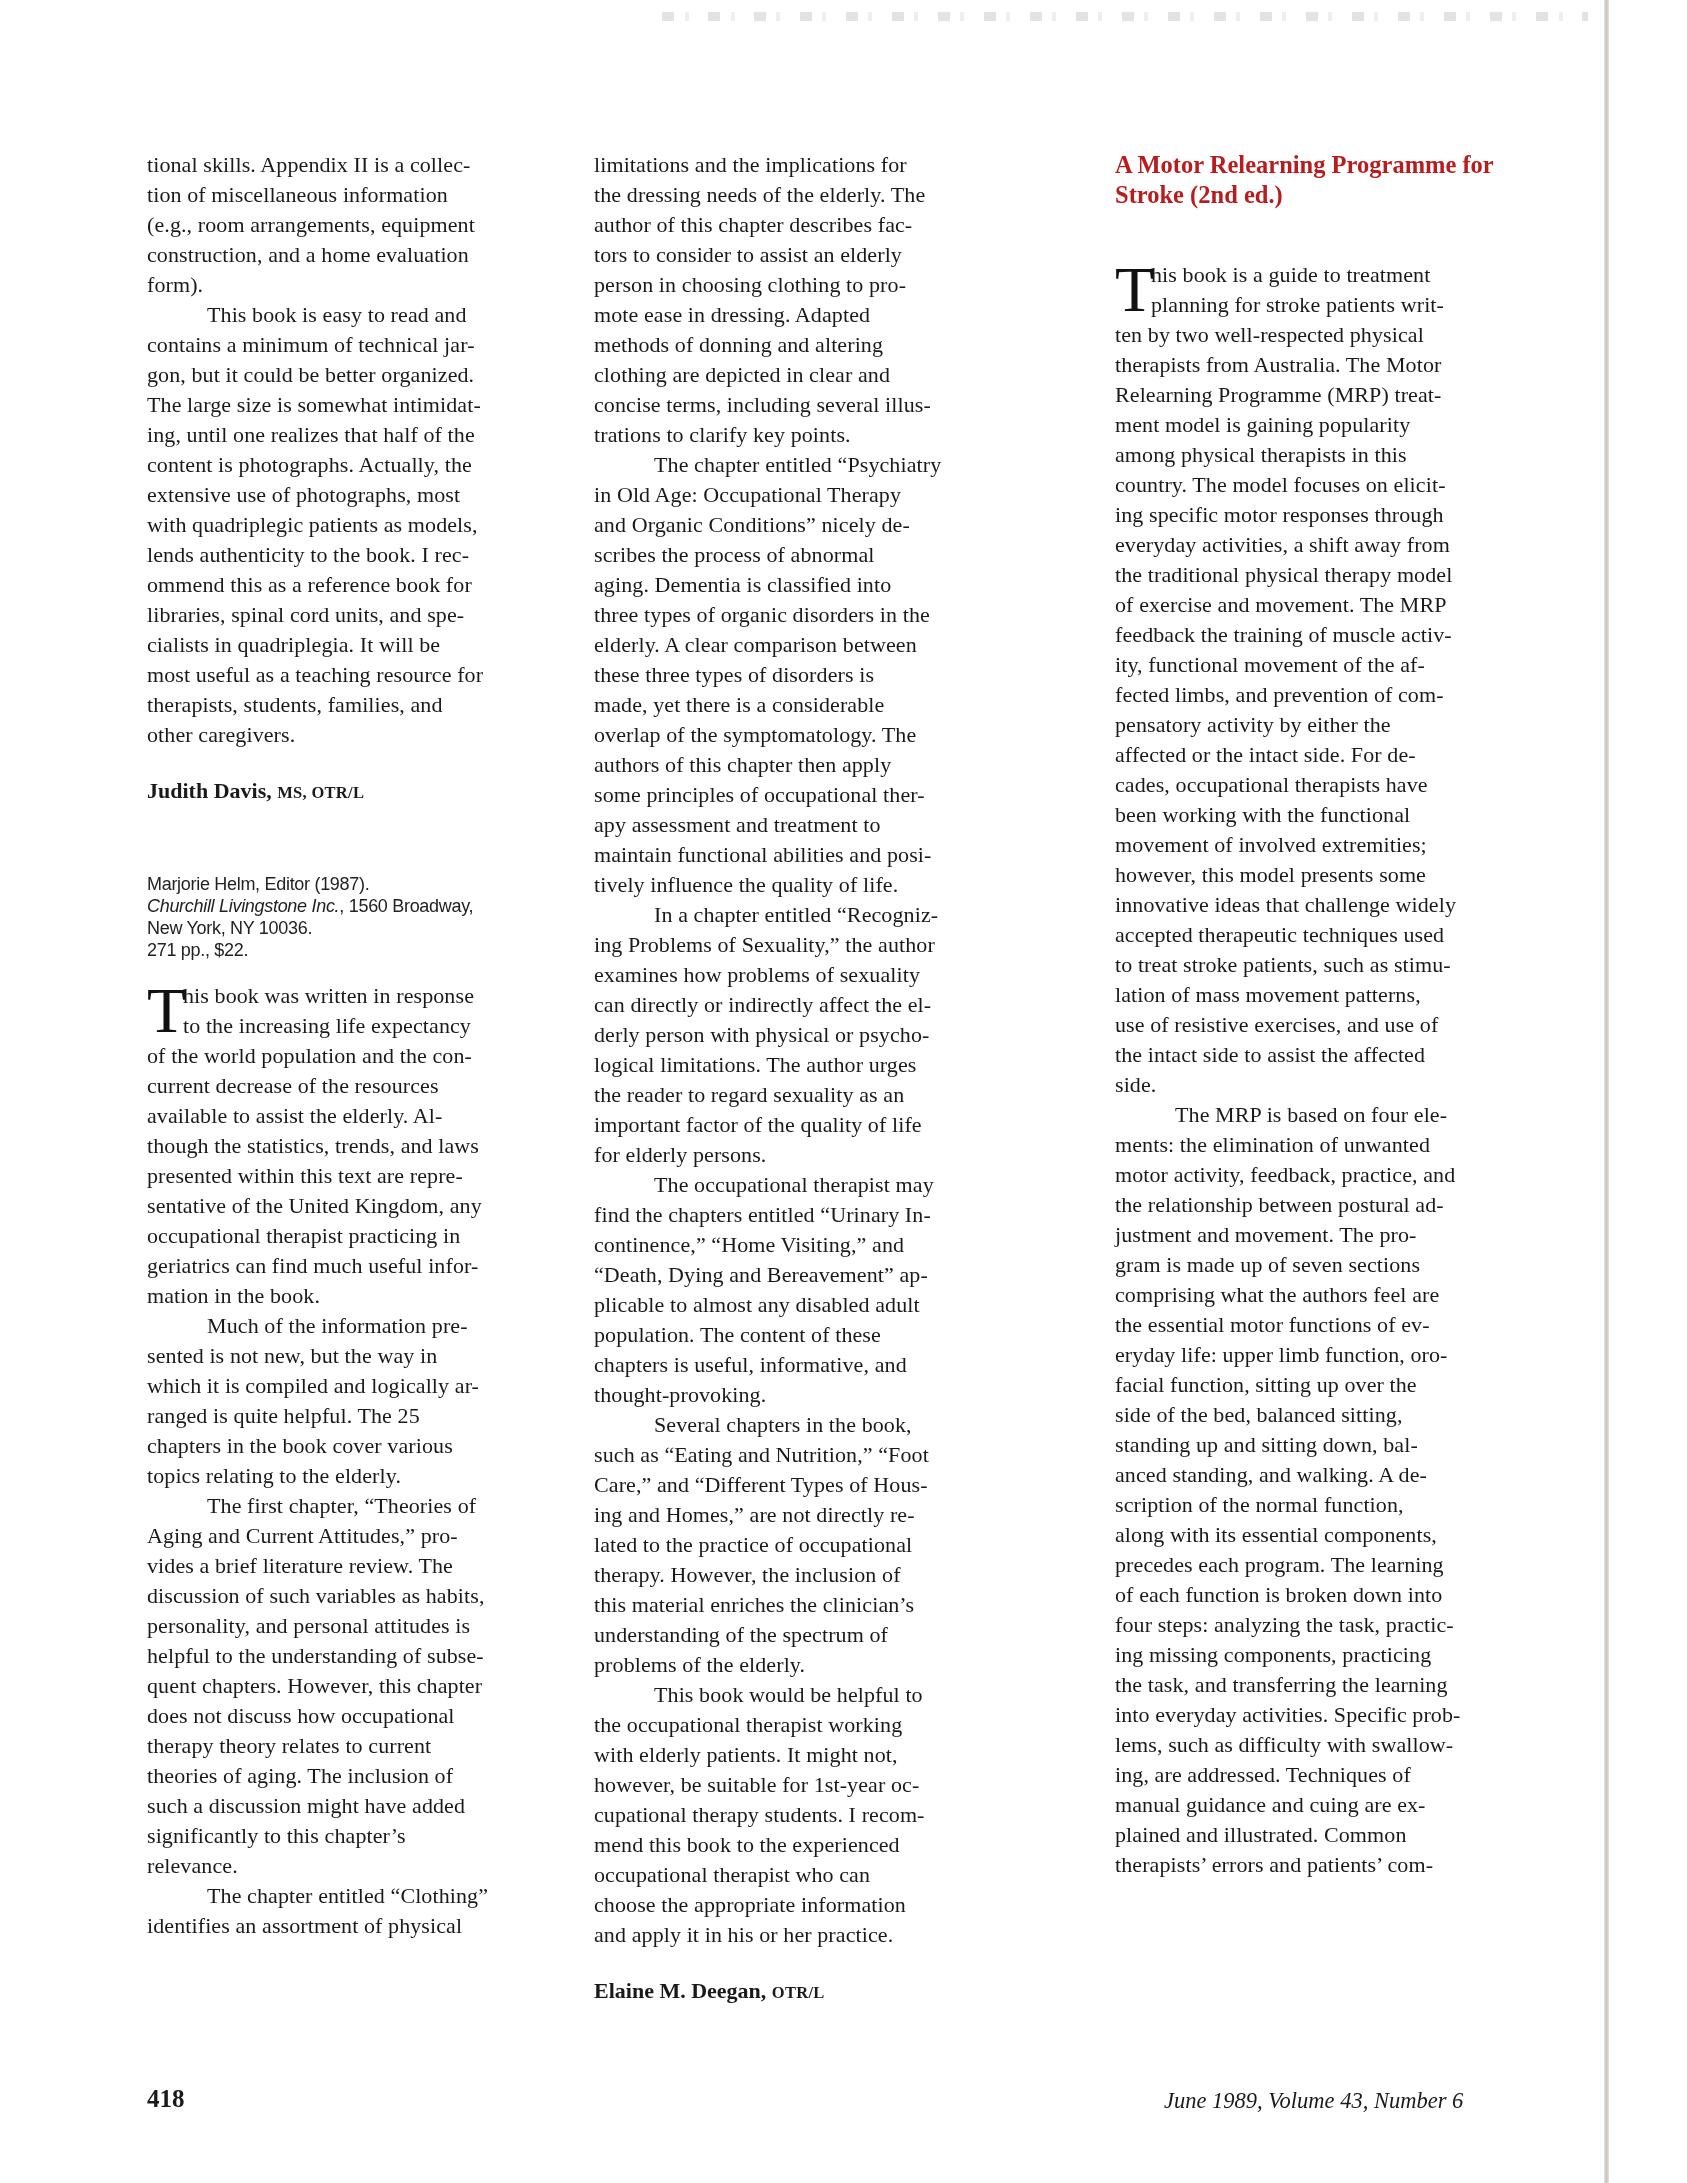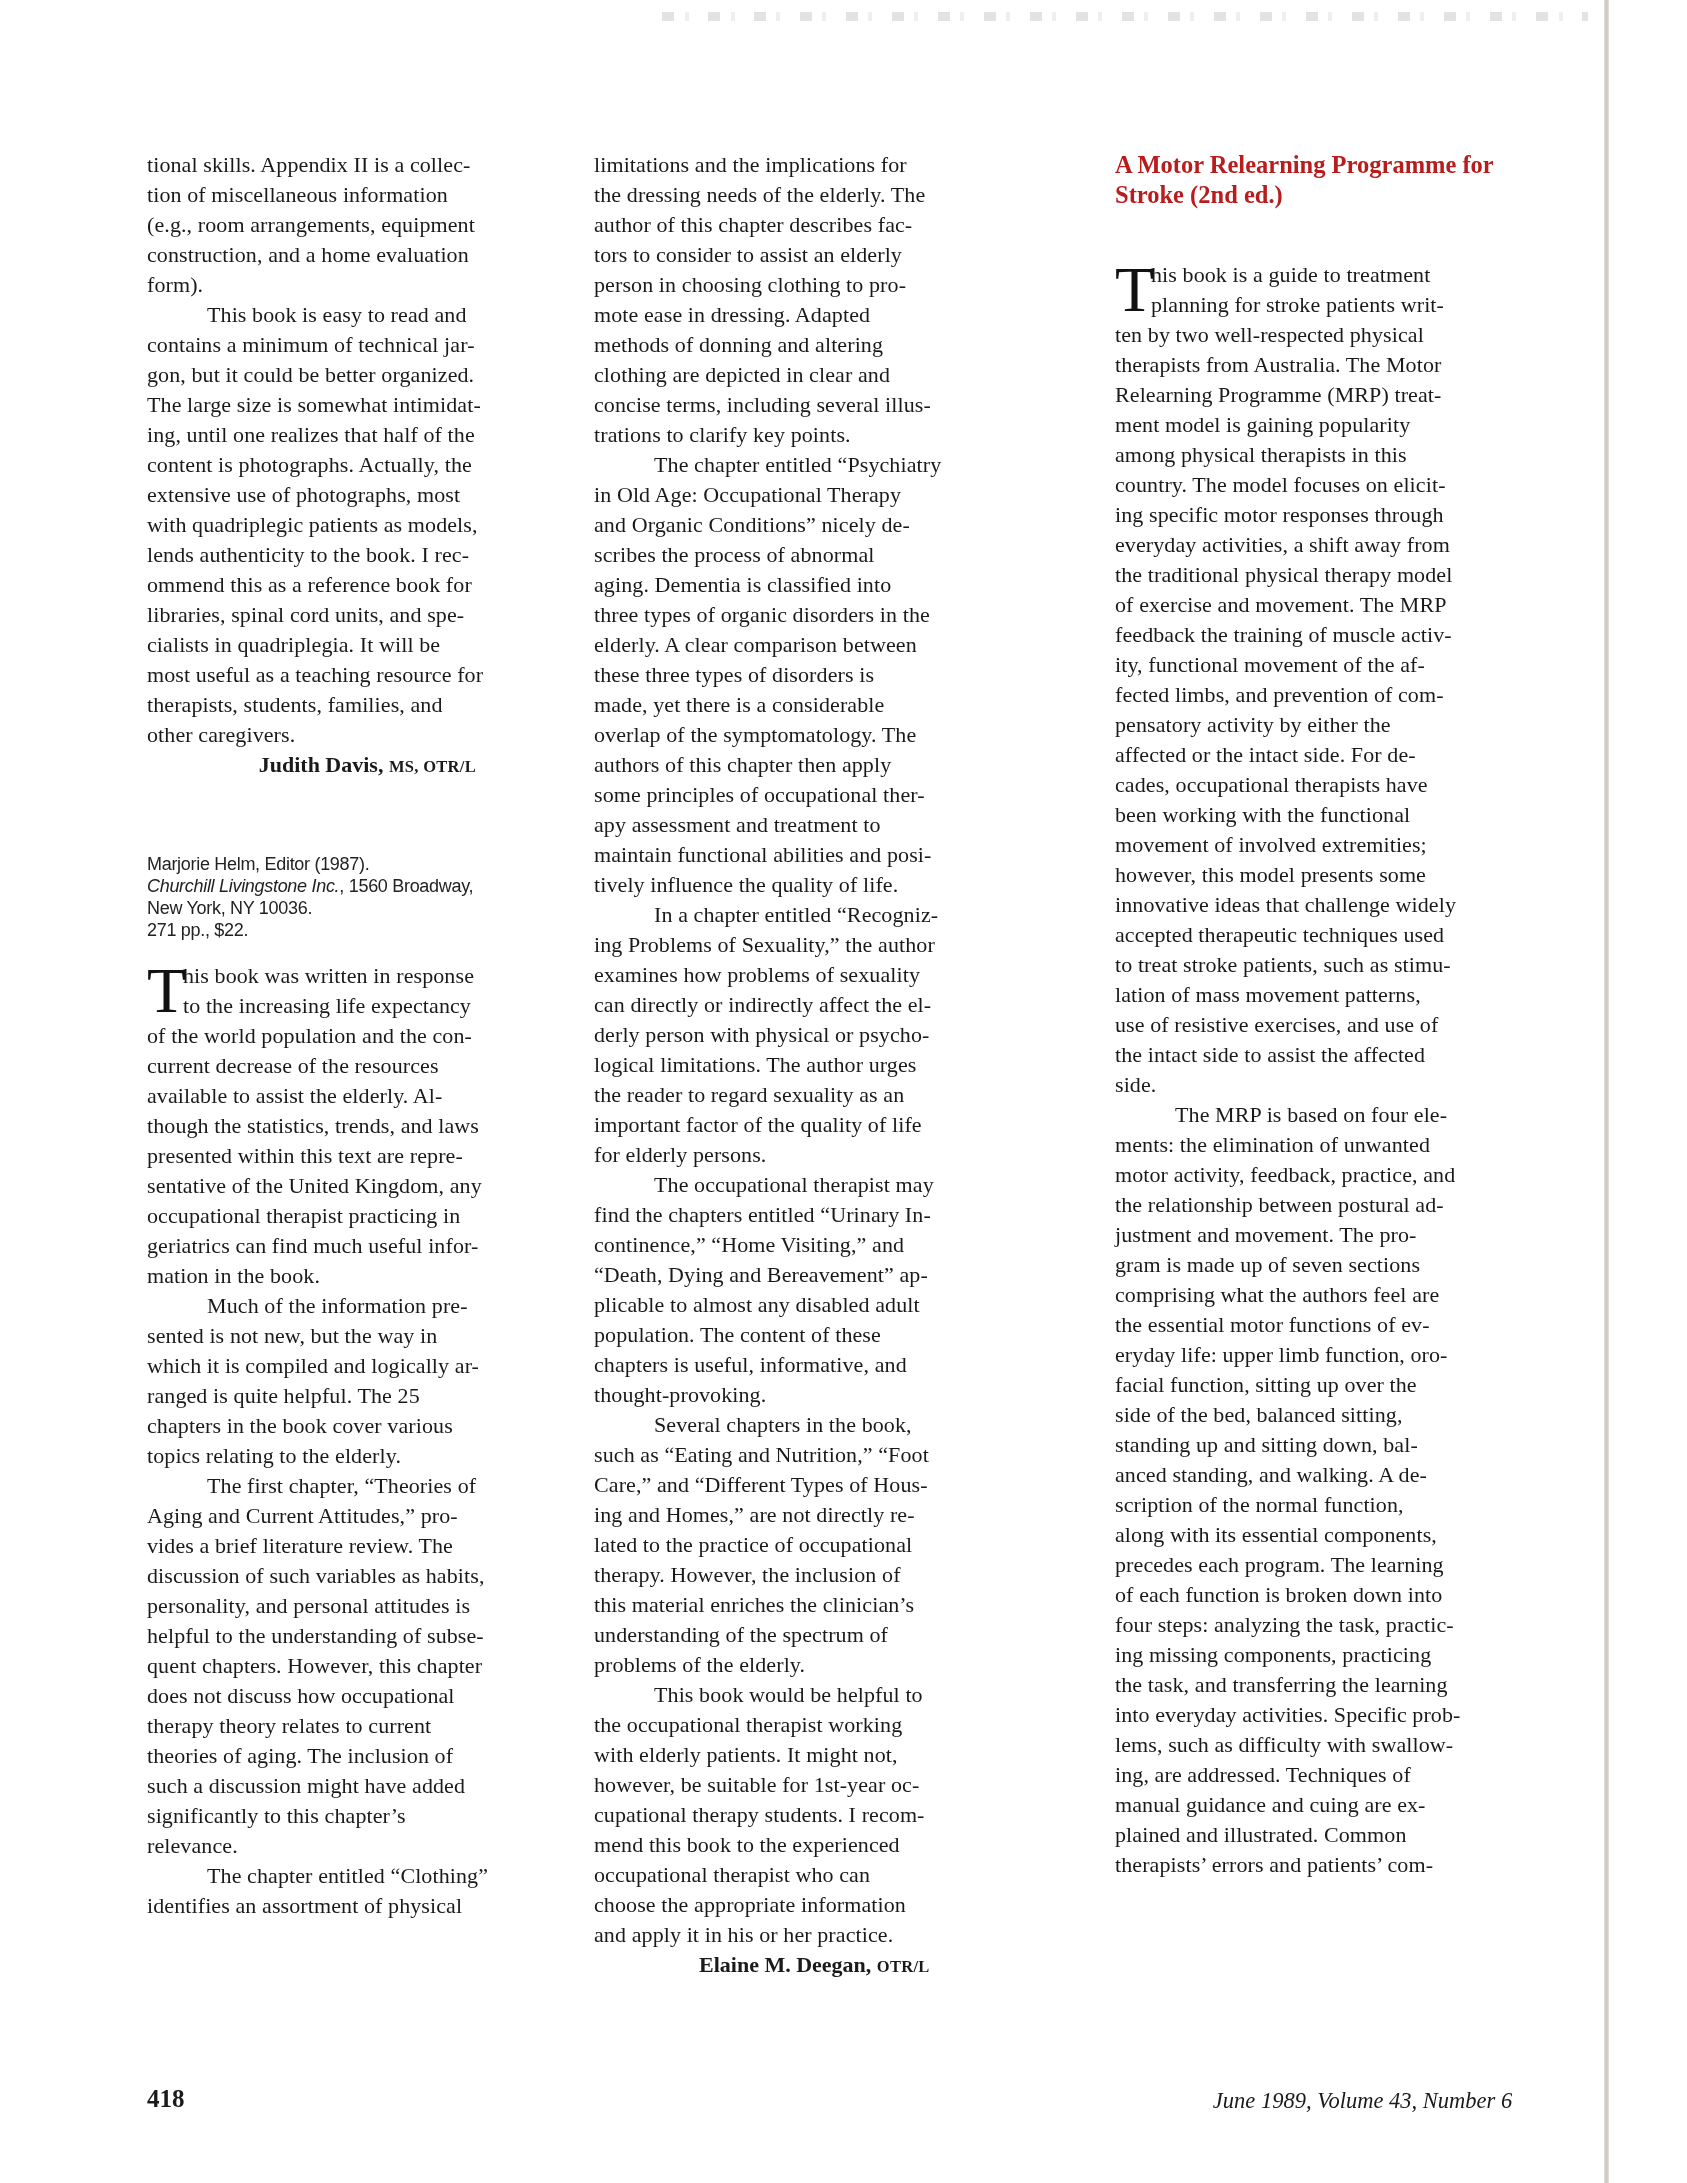--- a/index.html
+++ b/index.html
@@ -20,41 +20,41 @@
   .column { position: absolute; top: 150px; width: 450px; }
   .col1 { left: 147px; }
   .col2 { left: 594px; }
   .col3 { left: 1115px; }
   .line {
     font-size: 22px; line-height: 30px; height: 30px;
     white-space: nowrap; letter-spacing: 0.1px;
   }
   .indent { padding-left: 60px; }
   .signature {
-    font-size: 22px; line-height: 30px; height: 30px; text-align: center;
-    white-space: nowrap; font-weight: bold; padding-right: 9.3px;
+    font-size: 22px; line-height: 42px; height: 30px; text-align: left;
+    white-space: nowrap; font-weight: bold; padding-right: 9.3px; margin-top: 20px;
   }
   .signature .cred { font-size: 16.5px; font-weight: bold; letter-spacing: 0.3px; }
   .review-title {
     font-size: 24.5px; line-height: 30px; font-weight: bold; color: #b91c1c;
   }
   .citation {
     font-family: "Liberation Sans", "DejaVu Sans", sans-serif;
     font-size: 18px; line-height: 22px; color: #222; letter-spacing: -0.3px;
   }
   .citation .pub { font-style: italic; }
   .dropcap-line { position: relative; }
   .dropcap {
     position: absolute; left: 0; top: 1.3px; font-size: 64px; line-height: 57px;
     font-weight: normal; color: #111;
   }
   .dropcap-indent { padding-left: 36px; }
   .footer { position: absolute; top: 2085px; font-size: 25px; }
   .page-number { left: 147px; font-weight: bold; }
-  .issue-line { left: 1164px; width: 397px; text-align: center; font-style: italic; font-size: 22.5px; top: 2088px; }
+  .issue-line { left: 1164px; width: 397px; text-align: left; font-style: italic; font-size: 22.5px; top: 2088px; }
   .spacer-sig-gap { height: 58px; }
   .spacer-title-cit { height: 14.6px; }
   .spacer-cit-body { height: 20px; }
 </style>
 </head>
 <body>
 
 <div class="scan-noise"></div>
 <div class="binding"></div>
 

